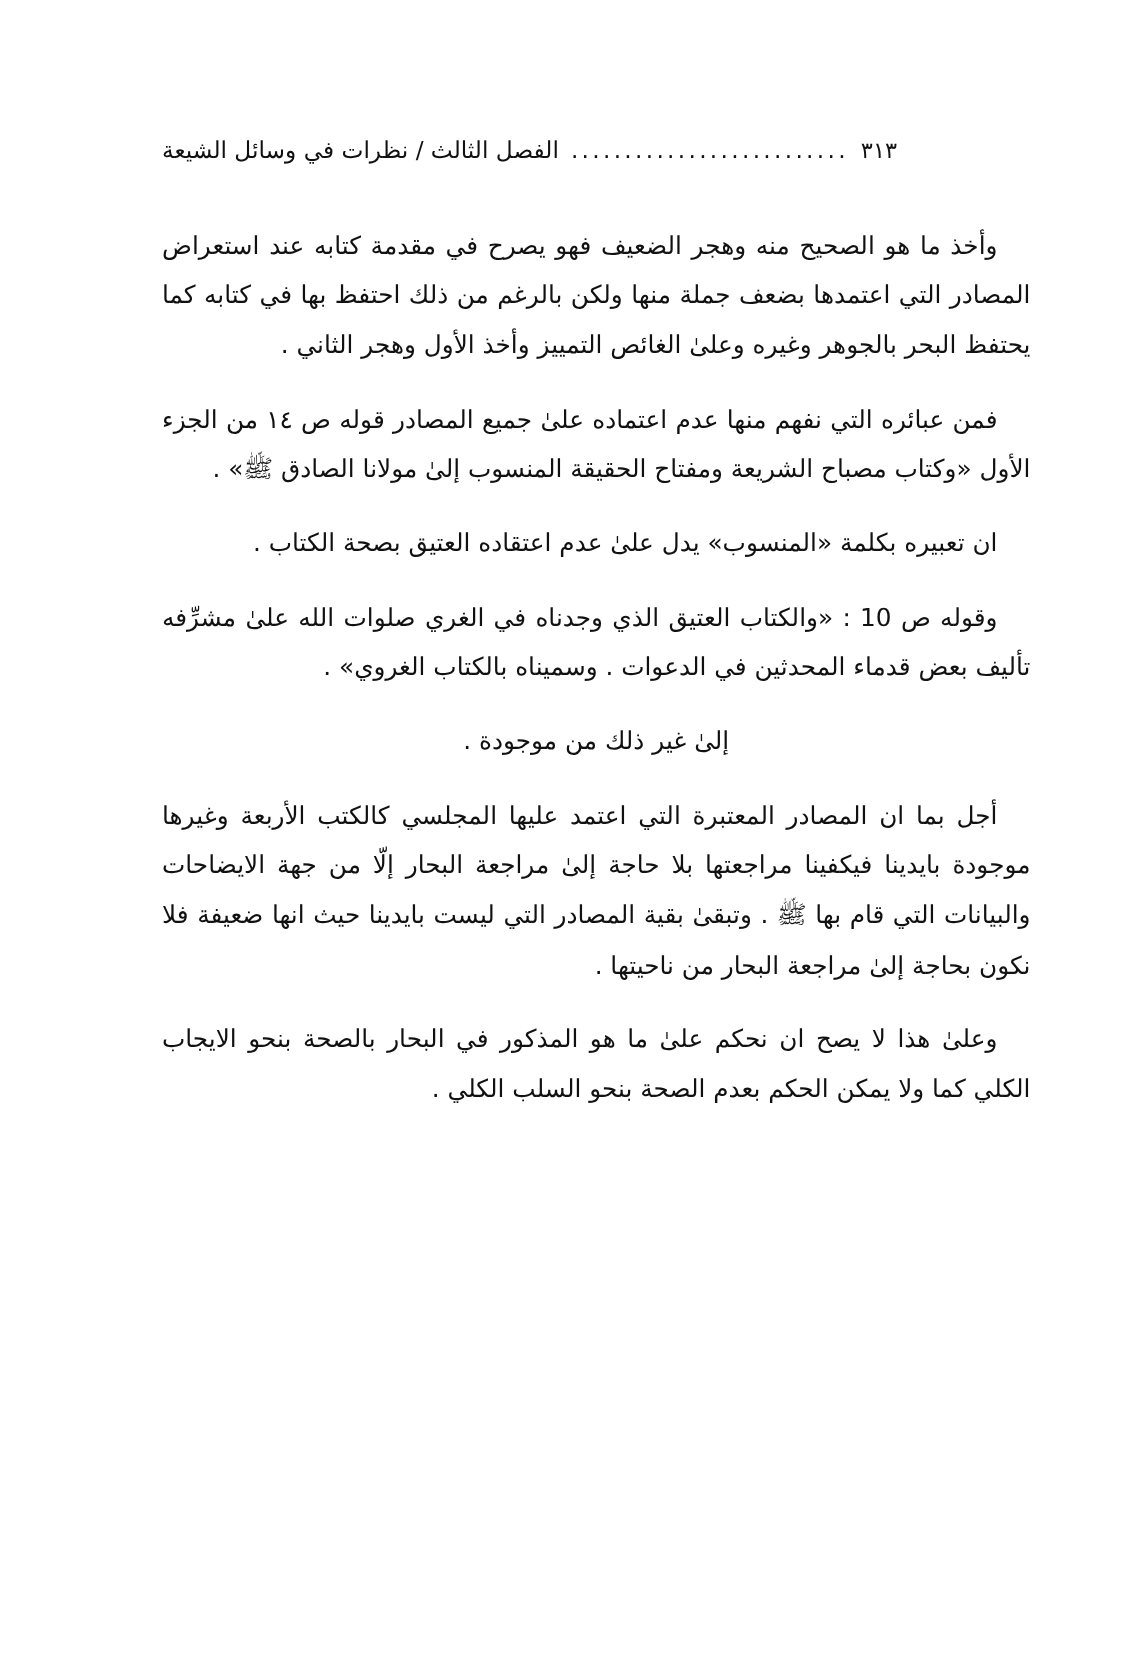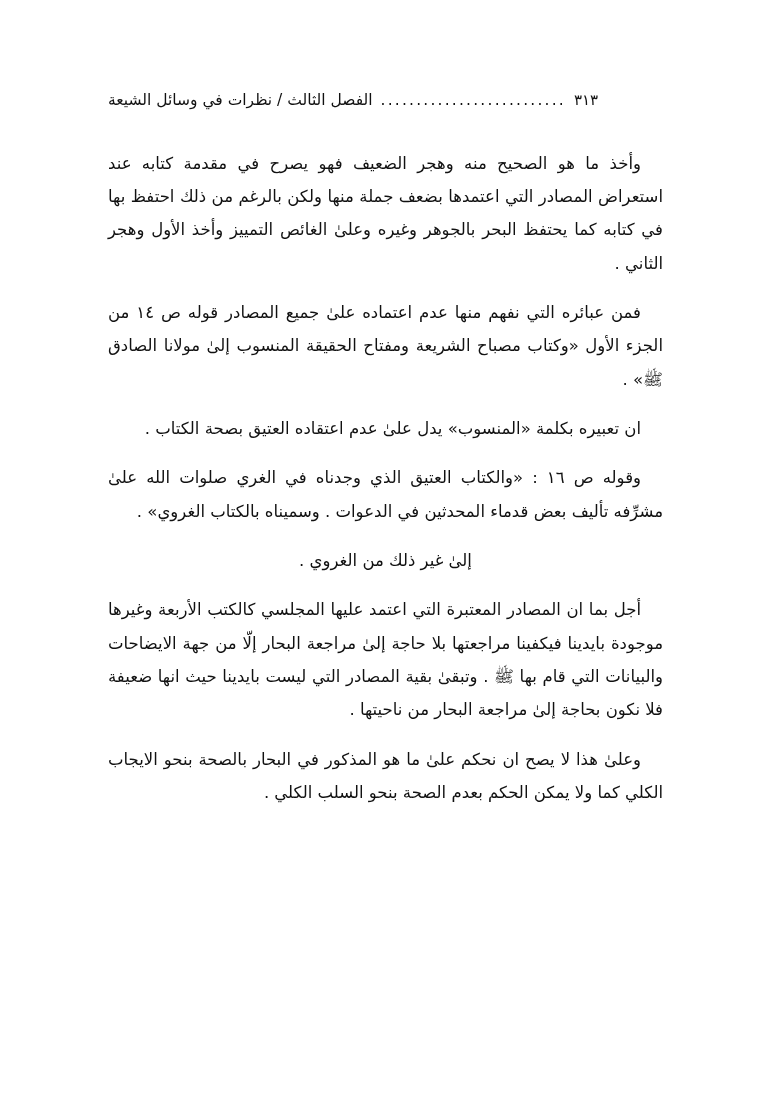--- a/index.html
+++ b/index.html
@@ -11,21 +11,21 @@
     width: 763px;
     height: 1108px;
     position: relative;
     font-family: "DejaVu Sans", sans-serif;
     color: #111111;
     overflow: hidden;
   }
   .page {
     position: absolute;
     inset: 0;
-    padding: 88px 88px 0 108px;
+    padding: 88px 64px 0 108px;
     box-sizing: border-box;
   }
   .header {
     display: flex;
     flex-direction: row-reverse;
     align-items: baseline;
     justify-content: flex-start;
     gap: 8px;
     font-size: 15.5px;
     line-height: 1.6;
@@ -72,19 +72,19 @@
   <div class="header">
     <span class="title">الفصل الثالث / نظرات في وسائل الشيعة</span>
     <span class="dots">..........................</span>
     <span class="pagenum">٣١٣</span>
   </div>
 
   <div class="body">
     <p class="para">وأخذ ما هو الصحيح منه وهجر الضعيف فهو يصرح في مقدمة كتابه عند استعراض المصادر التي اعتمدها بضعف جملة منها ولكن بالرغم من ذلك احتفظ بها في كتابه كما يحتفظ البحر بالجوهر وغيره وعلىٰ الغائص التمييز وأخذ الأول وهجر الثاني .</p>
     <p class="para">فمن عبائره التي نفهم منها عدم اعتماده علىٰ جميع المصادر قوله ص ١٤ من الجزء الأول «وكتاب مصباح الشريعة ومفتاح الحقيقة المنسوب إلىٰ مولانا الصادق ﷺ» .</p>
     <p class="para">ان تعبيره بكلمة «المنسوب» يدل علىٰ عدم اعتقاده العتيق بصحة الكتاب .</p>
-    <p class="para">وقوله ص ١٦ : «والكتاب العتيق الذي وجدناه في الغري صلوات الله علىٰ مشرِّفه تأليف بعض قدماء المحدثين في الدعوات . وسميناه بالكتاب الغروي» .</p>
-    <p class="para right-block" style="text-align:center;">إلىٰ غير ذلك من الغروي .</p>
+    <p class="para">وقوله ص 10 : «والكتاب العتيق الذي وجدناه في الغري صلوات الله علىٰ مشرِّفه تأليف بعض قدماء المحدثين في الدعوات . وسميناه بالكتاب الغروي» .</p>
+    <p class="para right-block" style="text-align:center;">إلىٰ غير ذلك من موجودة .</p>
     <p class="para">أجل بما ان المصادر المعتبرة التي اعتمد عليها المجلسي كالكتب الأربعة وغيرها موجودة بايدينا فيكفينا مراجعتها بلا حاجة إلىٰ مراجعة البحار إلّا من جهة الايضاحات والبيانات التي قام بها ﷺ . وتبقىٰ بقية المصادر التي ليست بايدينا حيث انها ضعيفة فلا نكون بحاجة إلىٰ مراجعة البحار من ناحيتها .</p>
     <p class="para">وعلىٰ هذا لا يصح ان نحكم علىٰ ما هو المذكور في البحار بالصحة بنحو الايجاب الكلي كما ولا يمكن الحكم بعدم الصحة بنحو السلب الكلي .</p>
   </div>
 
 </div>
 
 </body></html>

